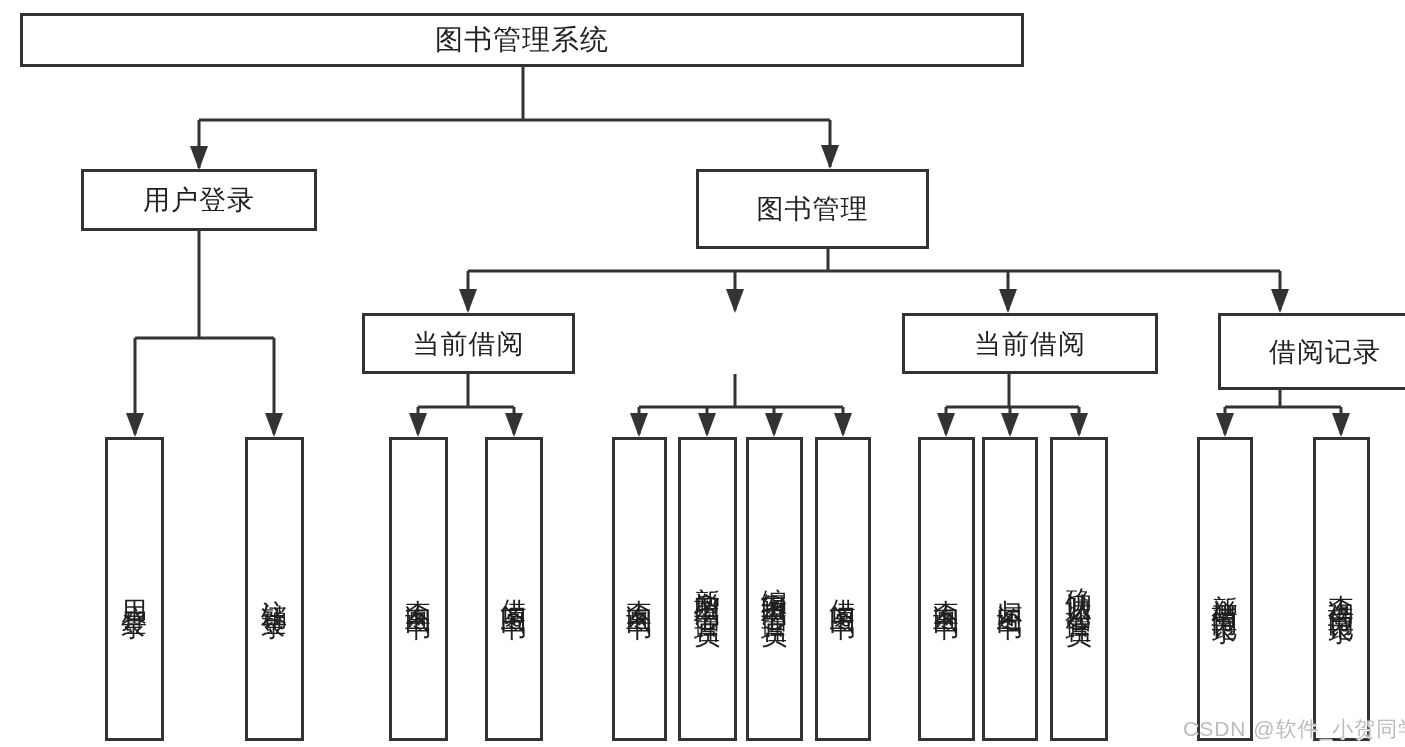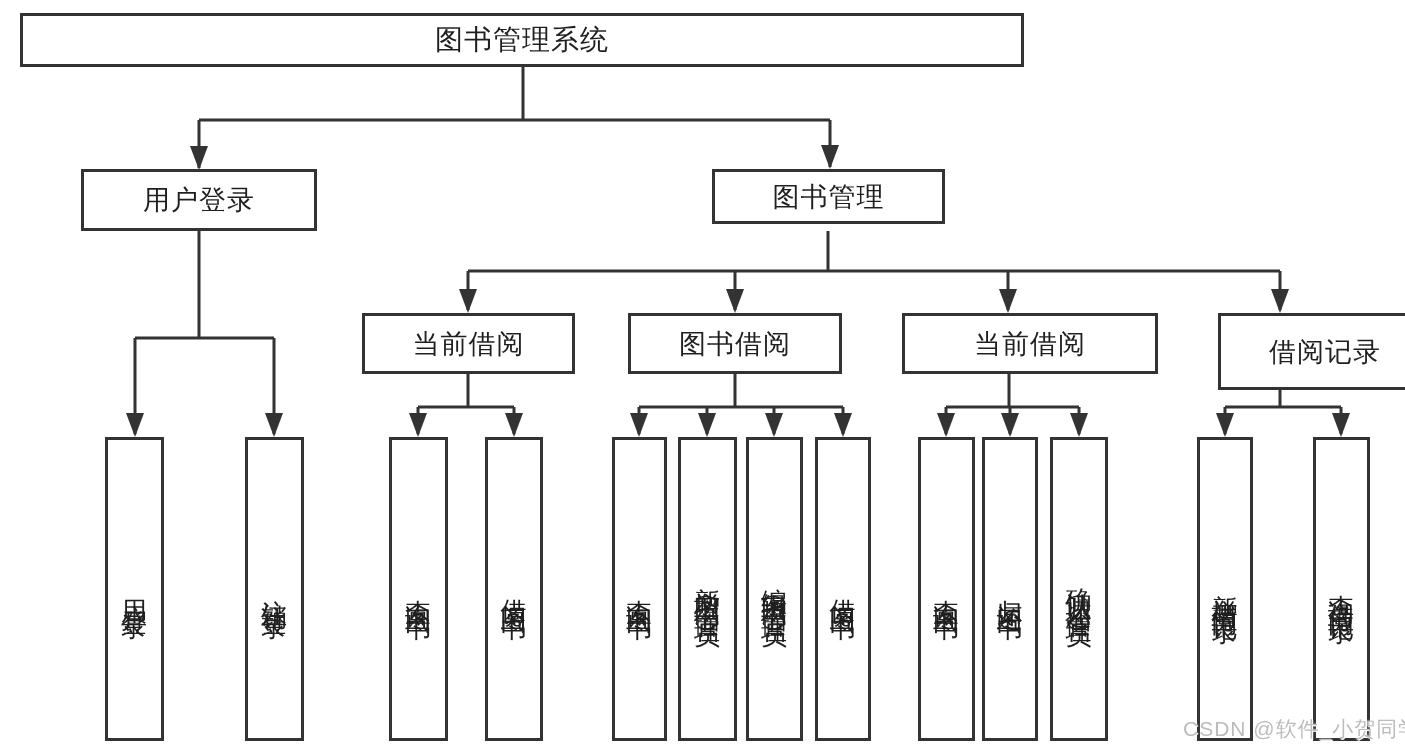--- a/index.html
+++ b/index.html
@@ -71,24 +71,23 @@
       <polygon points="1010,437 1001,413 1019,413"></polygon>
       <polygon points="1079,437 1070,413 1088,413"></polygon>
       <polygon points="1225,437 1216,413 1234,413"></polygon>
       <polygon points="1341,437 1332,413 1350,413"></polygon>
     </g>
   </svg>
 
   <div class="node hnode root-node" style="left:20px;top:13px;width:1004px;height:54px">图书管理系统</div>
 
   <div class="node hnode" style="left:81px;top:169px;width:236px;height:62px">用户登录</div>
-  <div class="node hnode" style="left:712px;top:169px;width:233px;height:55px">图书管理</div>
+  <div class="node hnode" style="left:696px;top:169px;width:233px;height:80px">图书管理</div>
 
   <div class="node hnode" style="left:362px;top:313px;width:213px;height:61px">当前借阅</div>
-  <div class="node hnode" style="left:628px;top:313px;width:214px;height:61px">图书借阅</div>
   <div class="node hnode" style="left:902px;top:313px;width:256px;height:61px">当前借阅</div>
   <div class="node hnode" style="left:1218px;top:313px;width:214px;height:77px">借阅记录</div>
 
   <div class="node vnode" style="left:105px;top:437px;width:59px;height:304px">用户登录</div>
   <div class="node vnode" style="left:245px;top:437px;width:59px;height:304px">注销登录</div>
 
   <div class="node vnode" style="left:389px;top:437px;width:59px;height:304px">查询图书</div>
   <div class="node vnode" style="left:485px;top:437px;width:58px;height:304px">借阅图书</div>
 
   <div class="node vnode" style="left:612px;top:437px;width:55px;height:304px">查询图书</div>

